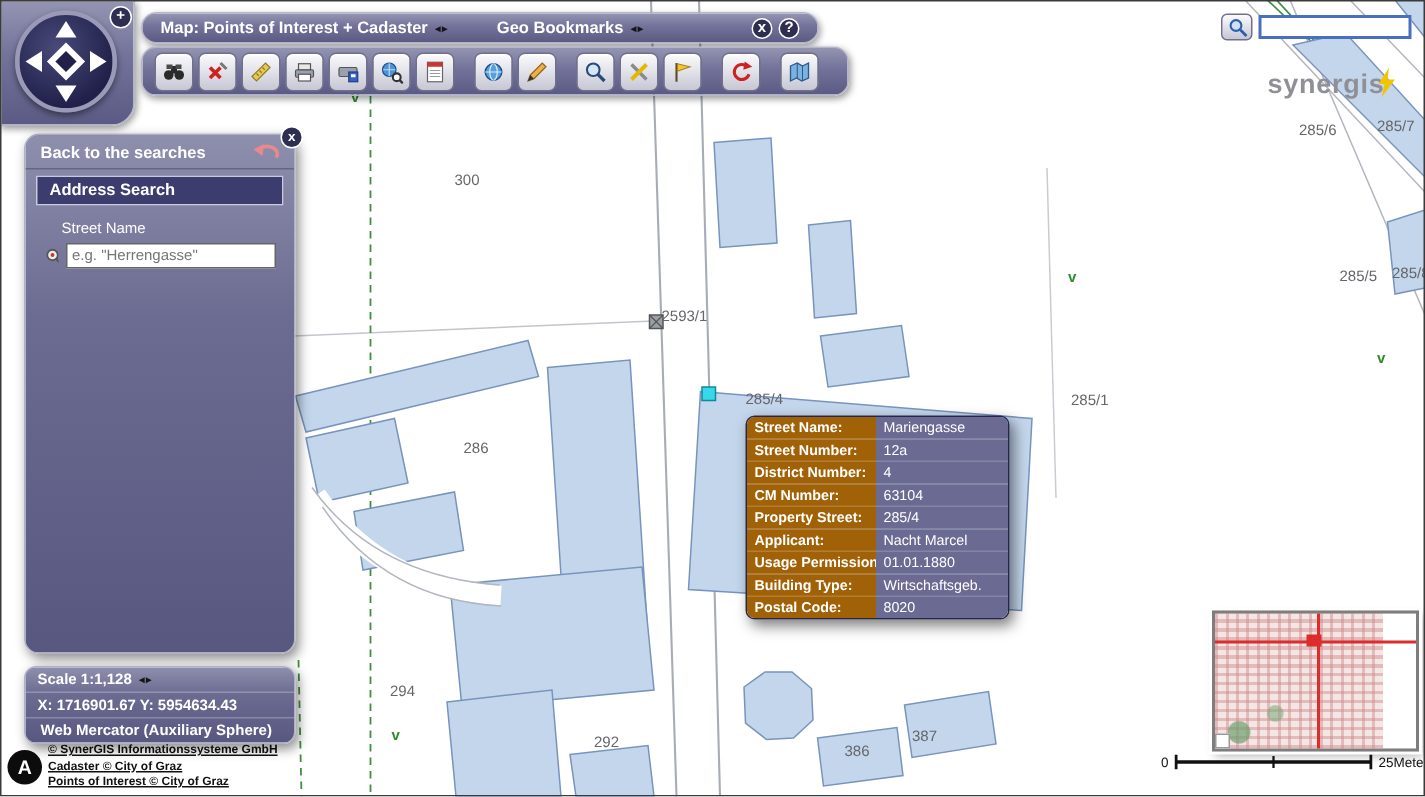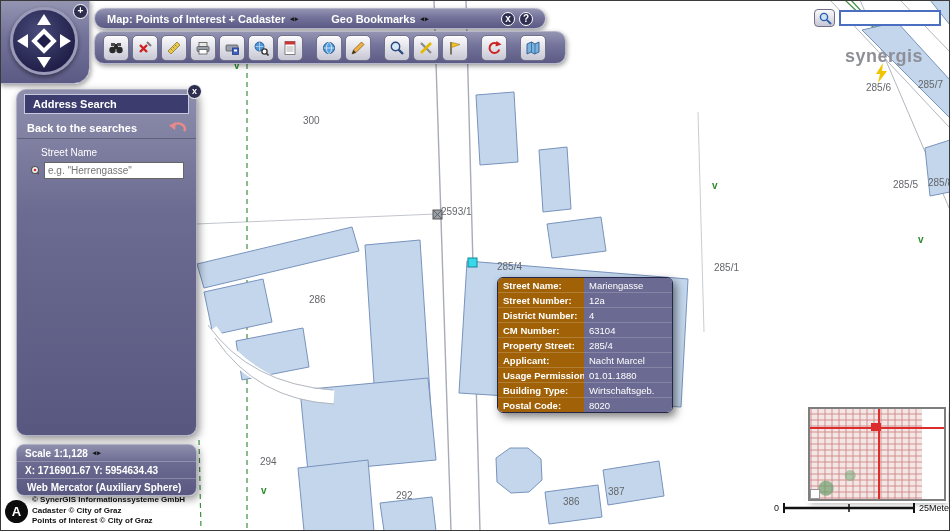--- a/index.html
+++ b/index.html
@@ -73,40 +73,40 @@
   
   #status-panel { left:16px; top:444px; width:181px; height:52px; border-radius:8px; overflow:hidden; }
   .srow { padding:2px 8px; color:#fff; font-weight:bold; font-size:10px;
     border-bottom:1px solid rgba(255,255,255,.25); display:flex; align-items:center; gap:5px; height:17px; }
   .srow:last-child { border-bottom:none; font-size:10px;padding-left:10px; }
 
   
   #copyright { position:absolute; left:5px; top:495px; display:flex; gap:4px; z-index:3; align-items:flex-start; }
   .cp-logo { width:23px; height:23px; border-radius:50%; background:#0c0c0c; color:#fff; font-weight:bold;
     font-size:13px; text-align:center; line-height:23px; margin-top:5px; flex:0 0 auto; }
-  .cp-lines div { font-size:8px; color:#111; line-height:10.5px; font-weight:bold; white-space:nowrap; }
+  .cp-lines div { font-size:8px; color:#111; line-height:10.5px; font-weight:bold; white-space:nowrap;text-decoration:underline; }
 
   
   #info-popup { position:absolute; left:497px; top:277px; width:176px; border:1px solid #26264a;
     border-radius:6px; overflow:hidden; box-shadow:3px 4px 9px rgba(0,0,0,.5); z-index:4; }
   .irow { display:flex; font-size:9.5px; color:#fff; }
   .irow .l { width:86px; background:#a16207; font-weight:bold; padding:1.5px 5px;
     border-bottom:1px solid rgba(255,255,255,.18); white-space:nowrap; }
   .irow .v { flex:1; background:#6a6a92; padding:1.5px 5px;
     border-bottom:1px solid rgba(255,255,255,.18); white-space:nowrap; }
   .irow:last-child .l, .irow:last-child .v { border-bottom:none; }
 
   
   #quick-search { position:absolute; left:814px; top:9px; display:flex; gap:4px; z-index:6; align-items:center; }
   .qs-btn { width:21px; height:18px; border-radius:4px; border:1px solid #70708a;
     background:linear-gradient(#fbfbfd,#c7c7d5); display:flex; align-items:center; justify-content:center;
     cursor:pointer; padding:0; }
   #quick-search input { width:102px; height:16px; border:2px solid #4a6fc0; font-size:10px; padding:0 3px;
     font-family:inherit; }
-  #brand { position:absolute; left:845px; top:46px; z-index:3; display:flex; align-items:center;flex-direction:column; }
+  #brand { position:absolute; left:845px; top:46px; z-index:3; display:flex; align-items:center; }
   #brand .brand-text { font-size:18px; color:#8f8f98; font-weight:bold; letter-spacing:.5px; }
   #brand svg { margin-left:-5px; margin-top:-4px; }
 
   
   #overview { position:absolute; left:808px; top:407px; width:138px; height:94px; z-index:3;
     border:2px solid #7e7e7e; box-shadow:0 0 0 2px #fff, 2px 3px 6px rgba(0,0,0,.3); cursor:pointer;
     background:
       linear-gradient(90deg, rgba(255,255,255,0) 0 112px, #fff 112px),
       radial-gradient(circle at 12% 88%, rgba(110,160,110,.7) 0 7px, rgba(0,0,0,0) 8px),
       radial-gradient(circle at 30% 74%, rgba(120,170,120,.55) 0 5px, rgba(0,0,0,0) 6px),
@@ -315,28 +315,28 @@
   <button class="tbtn">
       <svg width="16" height="16">
         <polygon points="2,4 6.5,2 10,4 14,2 14,12 9.5,14 6,12 2,14" fill="#7ab3e0" stroke="#2a5a8a" stroke-width="0.9"></polygon>
         <path d="M6.5,2 V12 M10,4 V14" stroke="#2a5a8a" stroke-width="0.7" fill="none"></path>
       </svg>
     </button>
 </div>
 
 <div id="search-panel" class="panel">
   <div class="close-btn">x</div>
-  <div id="addr-title">Address Search</div>
   <div id="back-row">
     <span>Back to the searches</span>
     <svg width="18" height="13">
         <path d="M16,10 A7,5 0 0,0 5,4" fill="none" stroke="#e88a8a" stroke-width="2.4"></path>
         <polygon points="1,4.5 8,1 7,9" fill="#e88a8a"></polygon>
       </svg>
   </div>
+  <div id="addr-title">Address Search</div>
   <div class="field-label">Street Name</div>
   <div class="input-row">
     <svg width="14" height="14">
         <circle cx="6" cy="6" r="3.5" fill="#eee" stroke="#555" stroke-width="1.2"></circle>
         <circle cx="6" cy="6" r="1.3" fill="#cc3333"></circle>
         <path d="M8.6,8.6 L12.5,12.5" stroke="#555" stroke-width="1.6"></path>
       </svg>
     <input type="text" placeholder="e.g. &quot;Herrengasse&quot;" style="">
   </div>
 </div>

